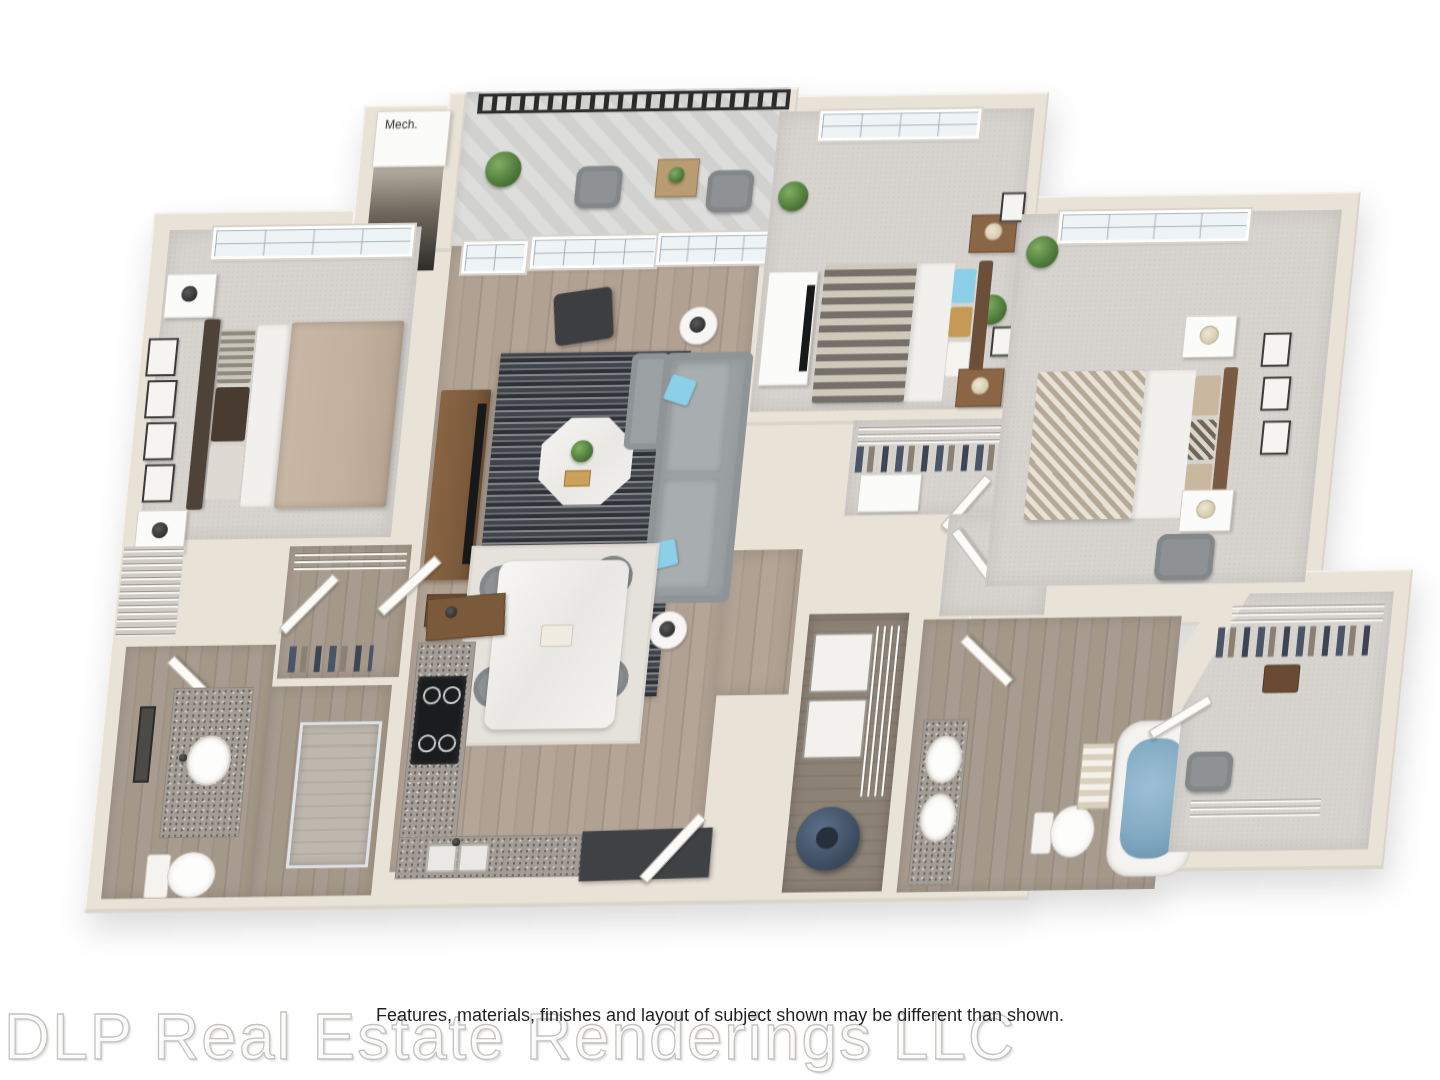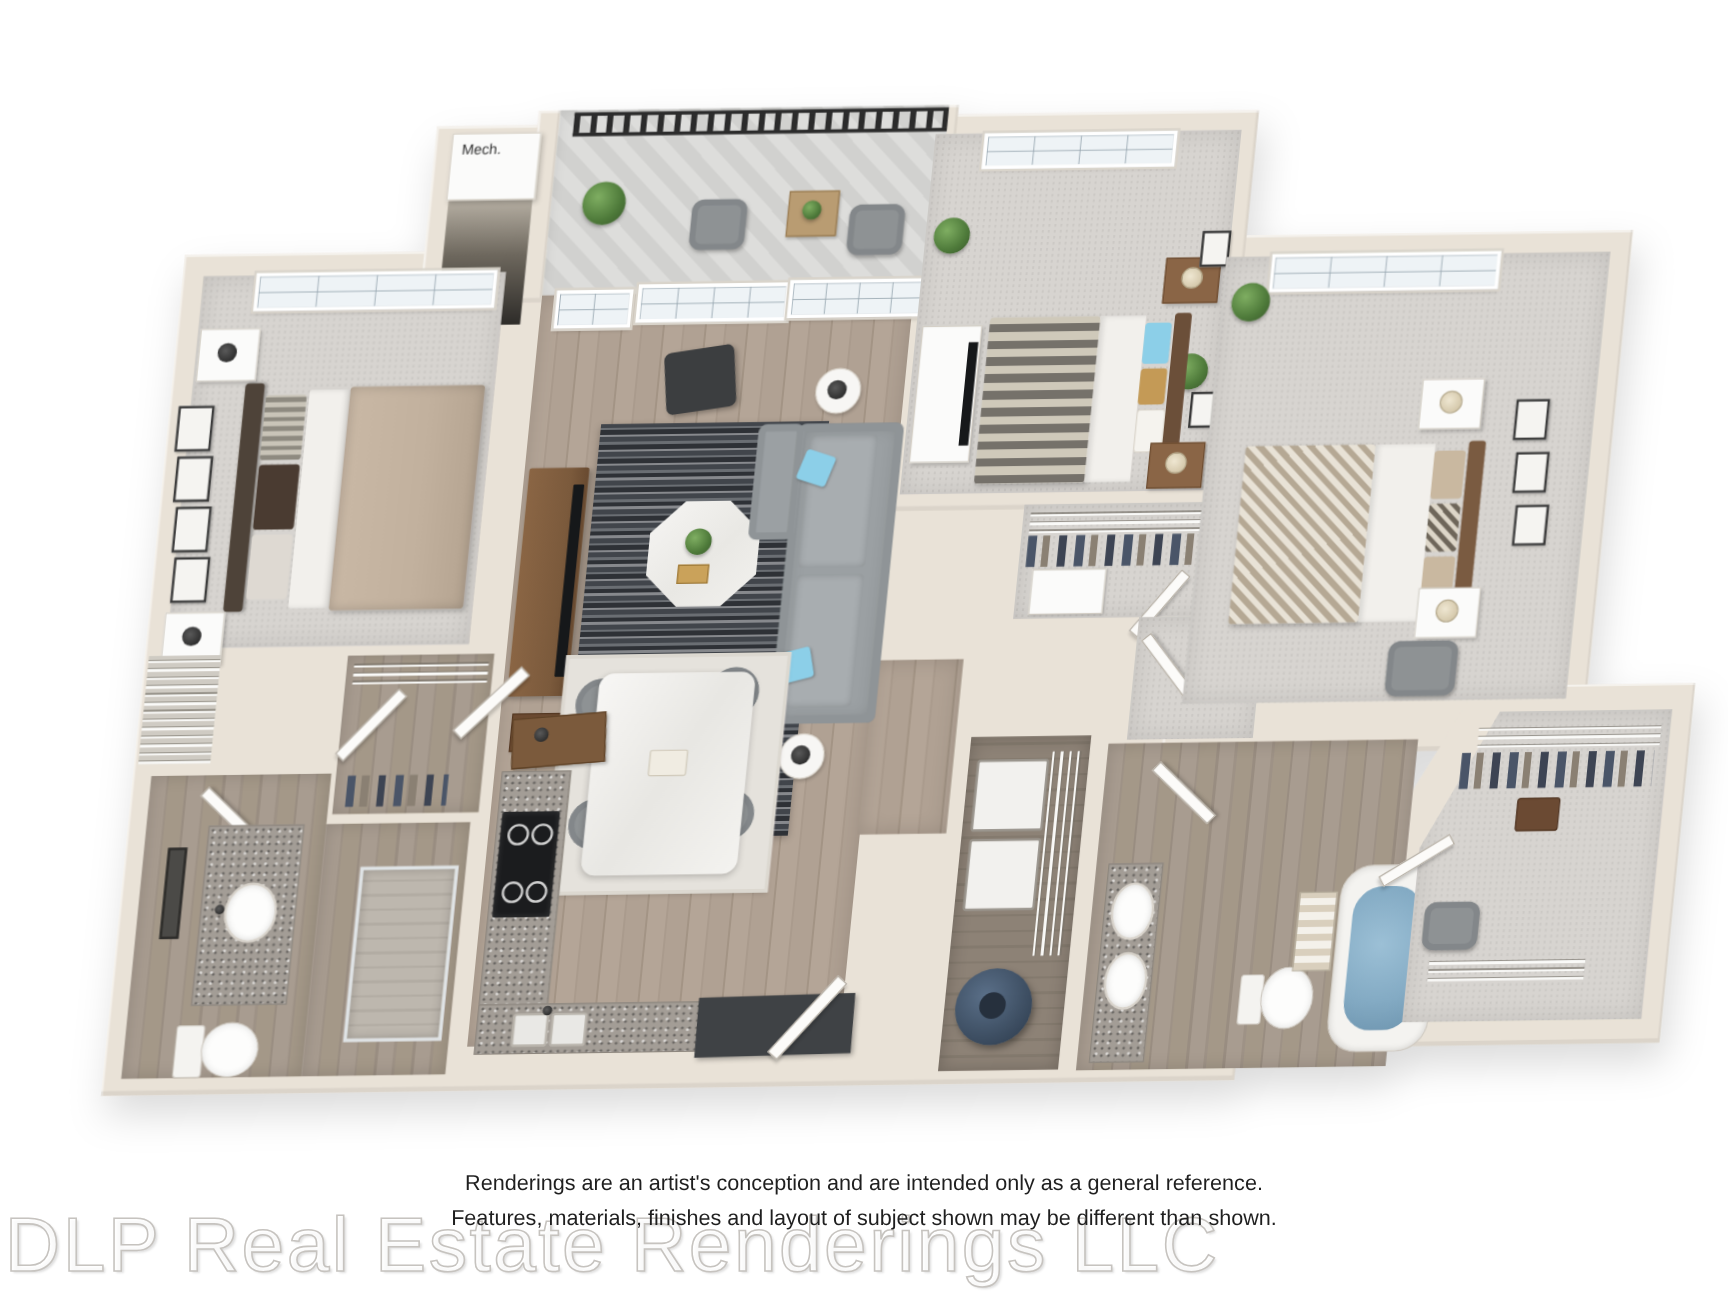--- a/index.html
+++ b/index.html
@@ -243,15 +243,14 @@
     <div class="abs clothes" style="left:1086px;top:424px;width:160px;height:30px;"></div>
     <div class="abs" style="left:1136px;top:462px;width:34px;height:26px;background:#6b4a33;border:1px solid #4f3421;border-radius:3px;"></div>
     <div class="abs wire" style="left:1076px;top:596px;width:130px;height:18px;"></div>
     <div class="graychair" style="left:1068px;top:548px;width:46px;height:40px;"></div>
     <div class="door" style="left:1052px;top:480px;width:8px;height:64px;transform:rotate(58deg);"></div>
 
     <div class="door" style="left:266px;top:334px;width:9px;height:72px;transform:rotate(45deg);"></div>
   </div>
 
   <div class="watermark">DLP Real Estate Renderings LLC</div>
-  <div class="disclaimer" style="top:976px;">Renderings are an artist's conception and are intended only as a general reference.</div>
   <div class="disclaimer" style="top:1005px;">Features, materials, finishes and layout of subject shown may be different than shown.</div>
 </div>
 
 </body></html>

